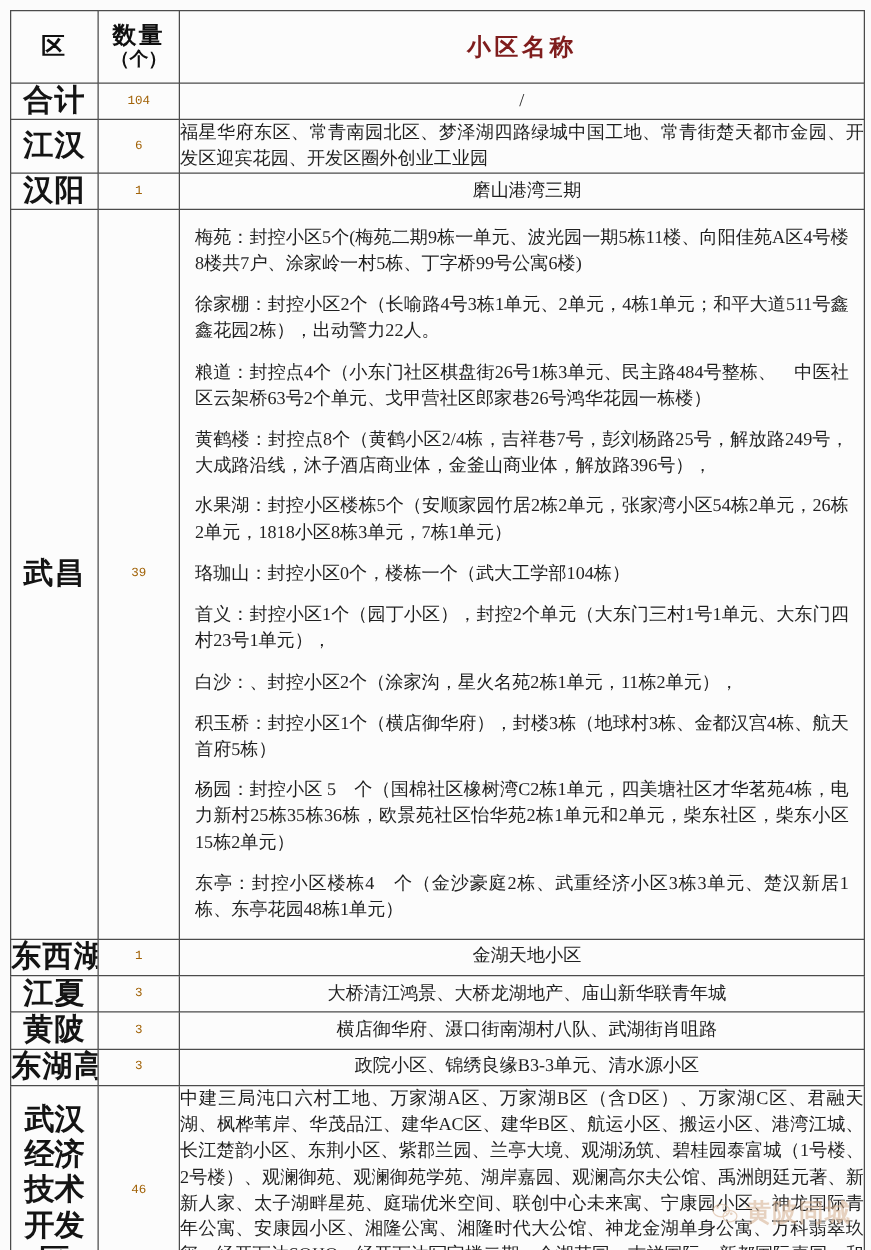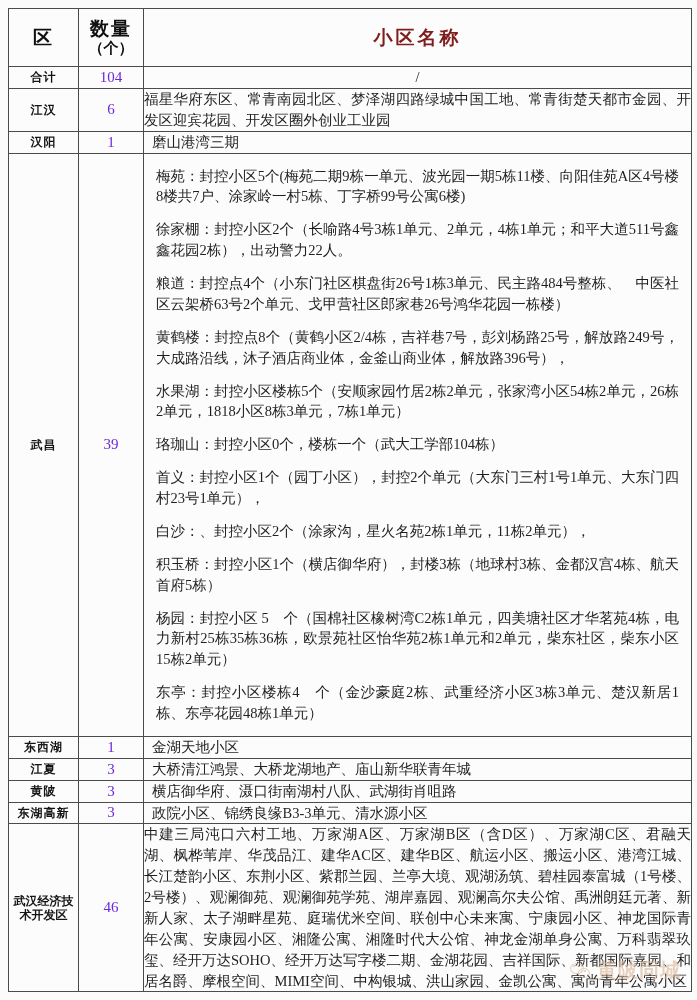--- a/index.html
+++ b/index.html
@@ -34,51 +34,51 @@
     vertical-align: middle;
     background: #fcfcfc;
   }
   col.c-area  { width: 70px; }
   col.c-count { width: 65px; }
   col.c-name  { width: 548px; }
 
   .area-cell {
     text-align: center;
     font-weight: bold;
-    font-size: 12px;
+    font-size: 24px;
     line-height: 1.18;
     letter-spacing: 1px;
     color: #141414;
     overflow: hidden;
     white-space: nowrap;
     margin-left: 22px;
   }
   .area-cell.wrap {
     white-space: normal;
     letter-spacing: 0px;
   }
   .count-cell {
     text-align: center;
-    font-size: 15px;
-    color: #6d28d9;
-    font-family: Liberation Serif, serif;
+    font-size: 10px;
+    color: #a16207;
+    font-family: Liberation Mono, monospace;
   }
   .name-cell {
     font-size: 14.5px;
     line-height: 1.44;
     color: #1f1f1f;
     padding: 3px 5px 3px 7px;
     text-align: justify;
     text-justify: inter-character;
   }
   .name-cell.center {
     text-align: center;
   }
   .name-cell.plain {
-    text-align: left;
+    text-align: center;
     padding-left: 8px;
   }
   .head-cell {
     text-align: center;
     font-weight: bold;
     font-size: 19px;
     letter-spacing: 2px;
     color: #101010;
     line-height: 1.15;
   }

